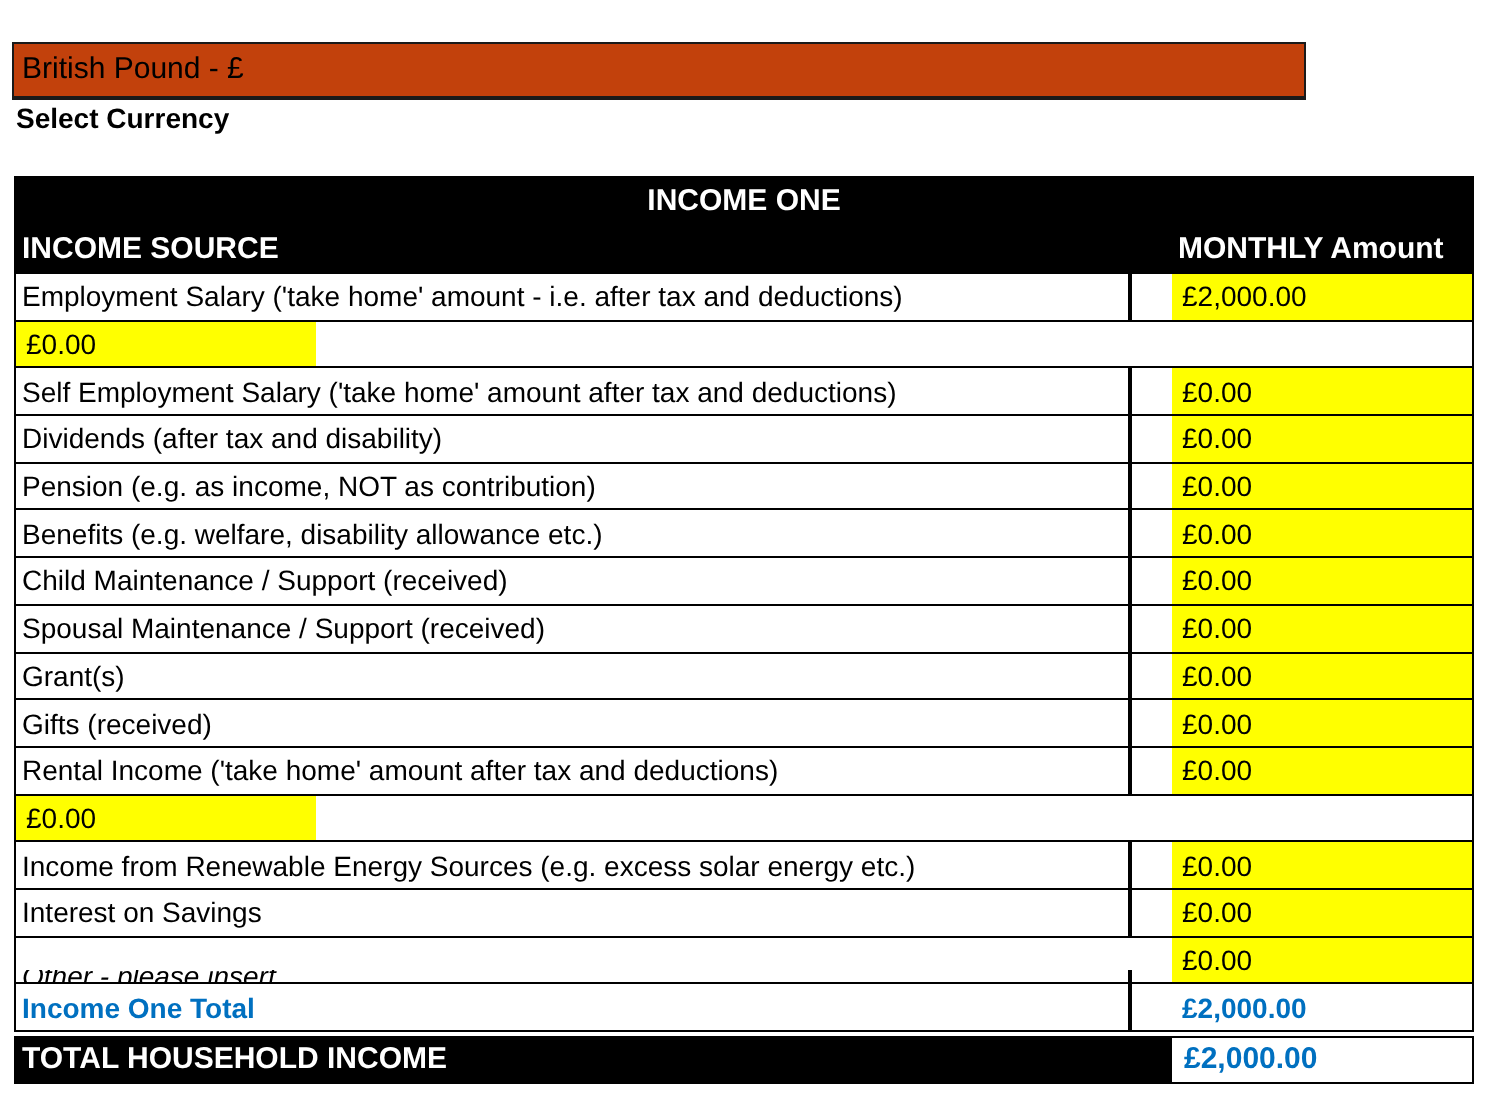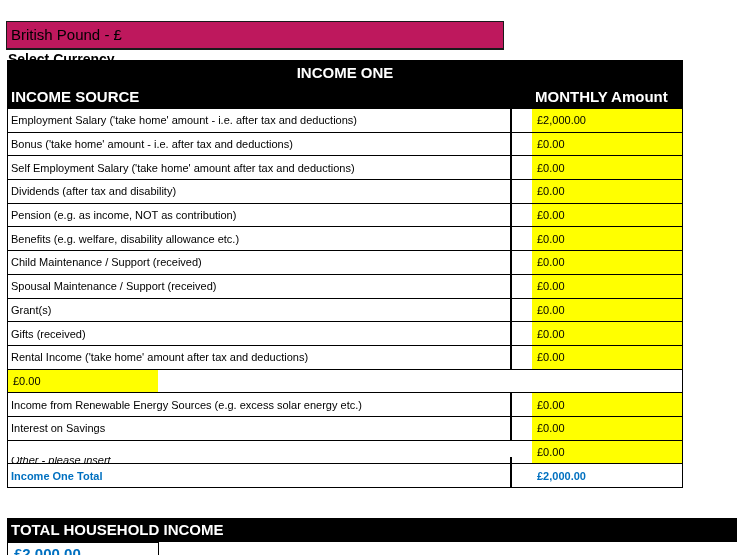--- a/index.html
+++ b/index.html
@@ -11,32 +11,32 @@
     color:#000;
   }
 
   .currency-label {
     position:absolute; left:8px; top:3px;
     font-size:14px; font-weight:bold; color:#000;margin-top:48px;
   }
 
   .currency-select {
     position:absolute; left:6px; top:21px;
-    width:498px; height:29px; box-sizing:border-box;
-    background:#be185d;
+    width:647px; height:29px; box-sizing:border-box;
+    background:#c2410c;
     border:1px solid #1a1a1a;
     border-bottom-width:2px;
     font-size:15px; line-height:26px;
     padding-left:4px;
     cursor:pointer;
   }
 
   .income-table {
-    position:absolute; left:7px; top:60px;
-    width:676px; box-sizing:border-box;
+    position:absolute; left:7px; top:88px;
+    width:730px; box-sizing:border-box;
     border:1px solid #000;
   }
 
   .table-title {
     background:#000; color:#fff;
     font-size:15px; font-weight:bold;
     text-align:center;
     height:24px; line-height:24px;
   }
 
@@ -46,21 +46,21 @@
     height:23px; line-height:23px;
     font-size:15px; font-weight:bold;align-items:flex-end;
   }
   .col-source { flex:1; padding-left:3px; }
   .col-amount { width:152px; box-sizing:border-box; padding-left:5px;margin-top:32px; }
 
   .row {
     display:flex;
     height:23.7px; box-sizing:border-box;
     border-top:1px solid #000;
-    font-size:11px;
+    font-size:14px;
     background:#fff;
     gap:20px;
   }
   .cell-source {
     flex:1; padding-left:3px;
     border-right:2px solid #000;
     display:flex; align-items:center;
     white-space:nowrap; overflow:hidden;
   }
   .cell-amount {
@@ -71,21 +71,20 @@
   .italic { font-style:italic;margin-top:16px; }
 
   .total-row { font-weight:bold; }
   .total-row .cell-source { color:#0070C0; }
   .total-row .cell-amount { background:#fff; color:#0070C0; }
 
   .summary-bar {
     position:absolute; left:7px; top:518px;
     width:730px; height:24px;
     display:flex;
-    flex-direction:column;
   }
   .summary-label {
     flex:1; background:#000; color:#fff;
     font-size:15px; font-weight:bold;
     line-height:24px; padding-left:4px;
   }
   .summary-amount {
     width:152px; box-sizing:border-box;
     background:#fff; color:#0070C0;
     border:1px solid #000;
@@ -108,21 +107,20 @@
     <div class="col-amount">MONTHLY Amount</div>
   </div>
 
   <div>
   <div class="row">
     <div class="cell-source">Employment Salary ('take home' amount - i.e. after tax and deductions)</div>
     <div class="cell-amount">£2,000.00</div>
   </div>
 
   <div class="row">
-    <div class="cell-source">Bonus ('take home' amount - i.e. after tax and deductions)</div>
     <div class="cell-amount">£0.00</div>
   </div>
 
   <div class="row">
     <div class="cell-source">Self Employment Salary ('take home' amount after tax and deductions)</div>
     <div class="cell-amount">£0.00</div>
   </div>
 
   <div class="row">
     <div class="cell-source">Dividends (after tax and disability)</div>

